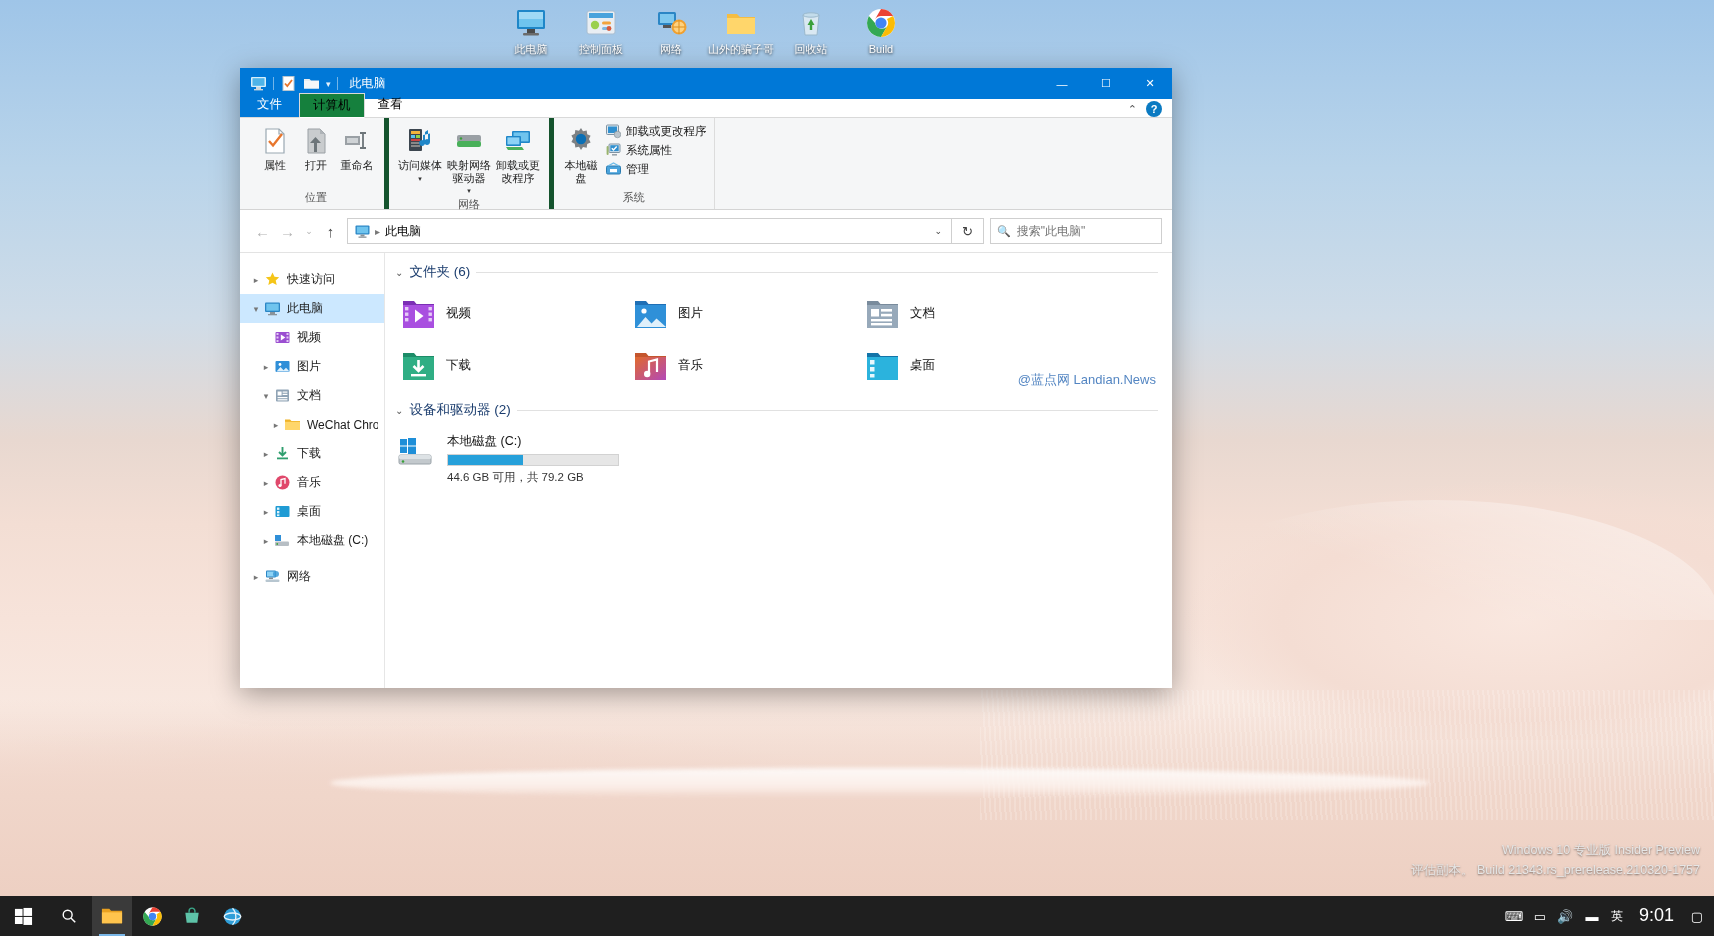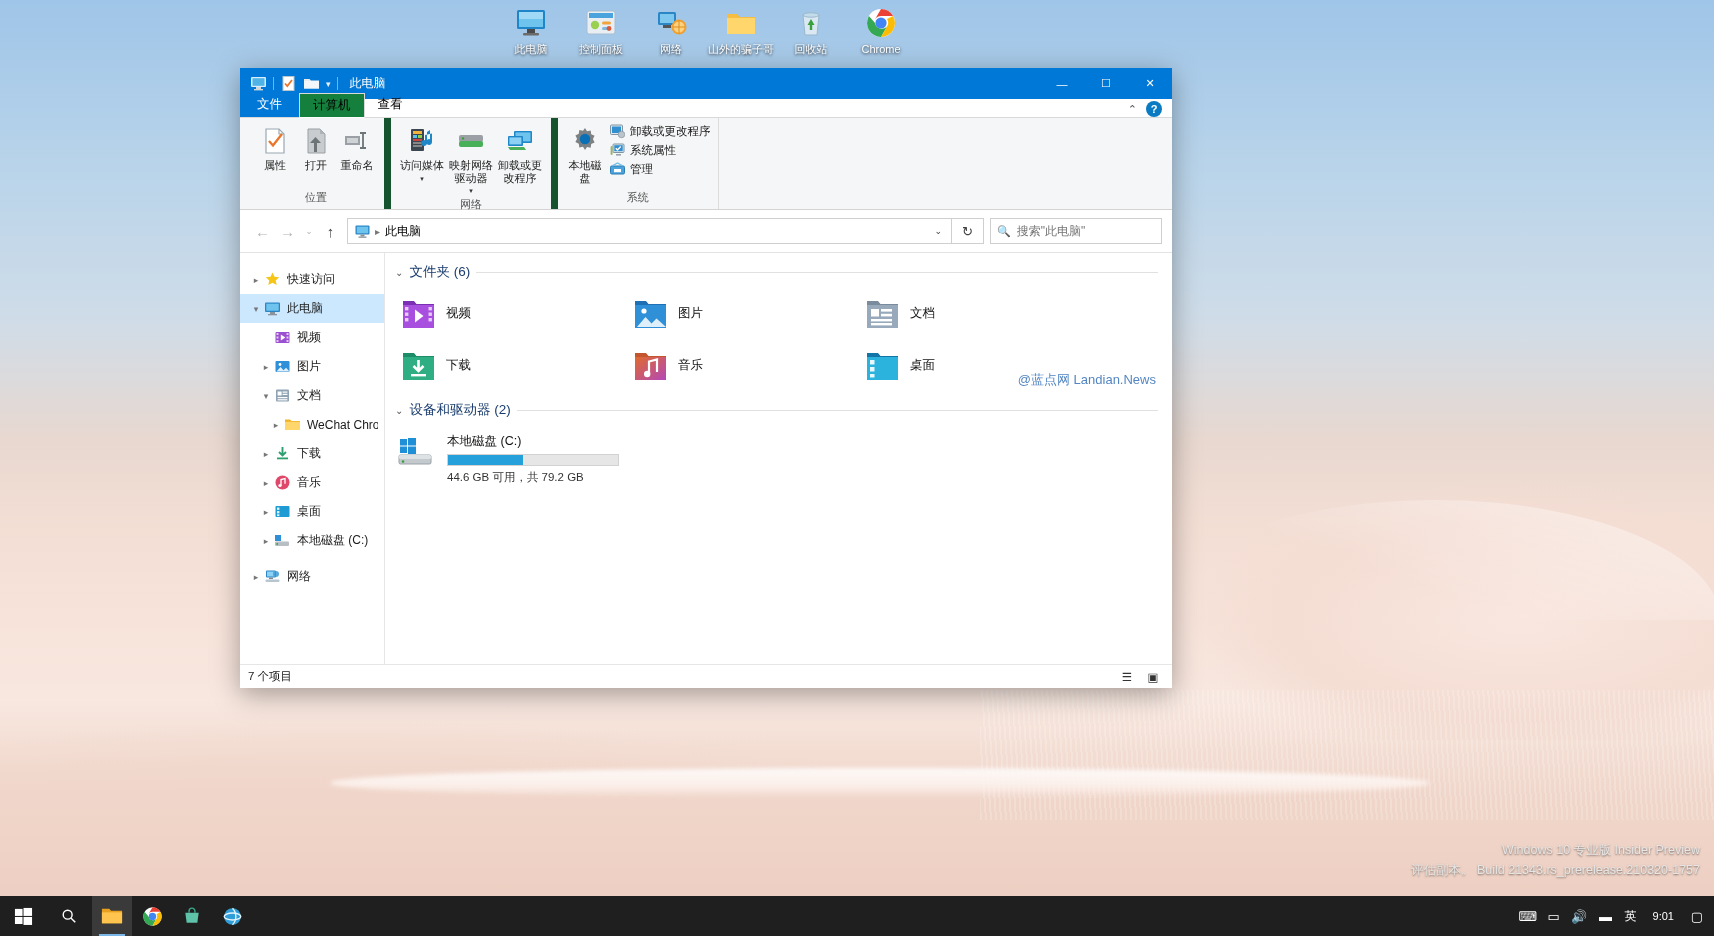--- a/index.html
+++ b/index.html
@@ -56,21 +56,21 @@
   .rt.file { background:#0078d7; color:#fff; padding:0 17px; height:25px; }
   .rt.active { background:#15803d; border:1px solid #d9d9d9; border-bottom:1px solid #fff; margin-bottom:-1px; }
   .rt-right { margin-left:auto; display:flex; align-items:center; gap:9px; padding-right:10px; }
   .chev-up { font-size:11px; color:#555; }
   .help-btn { width:16px; height:16px; border-radius:50%; background:#0a7ac2; color:#fff;
     font-size:11px; display:flex; align-items:center; justify-content:center; font-weight:bold; }
 
   
   .ribbon { height:92px; background:#f5f6f7; border-bottom:1px solid #d4d4d4;
     display:flex; align-items:stretch; flex:0 0 auto; padding-left:8px; }
-  .rgroup { display:flex; flex-direction:column; align-items:center; border-right:7px solid #14532d;
+  .rgroup { display:flex; flex-direction:column; align-items:center; border-right:5px solid #14532d;
     padding:0 7px; }
   .rgroup:last-child { border-right:1px solid #dcdcdc; }
   .rg-items { flex:1; display:flex; align-items:flex-start; padding-top:6px; gap:1px; }
   .rg-label { font-size:11px; color:#555; padding-bottom:4px; }
   .rbig { width:40px; display:flex; flex-direction:column; align-items:center; gap:3px;
     font-size:11px; color:#222; text-align:center; line-height:1.15; padding:2px 1px; }
   .rbig.w2 { width:48px; }
   .rbig .gfx { width:30px; height:30px; position:relative; }
   .rsmalls { display:flex; flex-direction:column; justify-content:center; gap:4px; padding-left:4px; }
   .rsmall { display:flex; align-items:center; gap:5px; font-size:11.5px; color:#1a1a1a; }
@@ -144,21 +144,21 @@
     background:#1f1f1f; display:flex; align-items:center; }
   .tb-start { width:46px; height:40px; display:flex; align-items:center; justify-content:center; }
   .tb-search { width:46px; height:40px; display:flex; align-items:center; justify-content:center;
     color:#fff; font-size:15px; }
   .tb-app { width:40px; height:40px; display:flex; align-items:center; justify-content:center; position:relative; }
   .tb-app.active { background:#3a3a3a; }
   .tb-app.active::after { content:""; position:absolute; bottom:0; left:7px; width:26px; height:2px; background:#7ab7e8; }
   .tray { margin-left:auto; display:flex; align-items:center; gap:0; padding-right:4px; color:#fff; }
   .tray-i { width:26px; height:40px; display:flex; align-items:center; justify-content:center; font-size:13px; }
   .tray-ime { font-size:12px; padding:0 6px; }
-  .clock { font-size:11px; padding:0 10px; text-align:center; line-height:1.1; }
+  .clock { font-size:18px; padding:0 10px; text-align:center; line-height:1.1; }
   .notif { width:26px; height:40px; display:flex; align-items:center; justify-content:center; font-size:13px; }
 </style>
 </head>
 <body>
 
 <div class="dune dune1"></div>
 <div class="dune dune2"></div>
 <div class="ridge"></div>
 <div class="dune dune3"></div>
 <div class="sandtex"></div>
@@ -231,21 +231,21 @@
   <div class="desk-ico">
     <div class="gfx">
       <svg viewBox="0 0 34 34" width="34" height="34">
         <circle cx="17" cy="17" r="14" fill="#fff"></circle>
         <path d="M17 3a14 14 0 0112.1 7H17a7 7 0 00-6.1 3.6z" fill="#ea4335"></path>
         <path d="M4.9 10A14 14 0 0017 31l6-10.5A7 7 0 0111 17z" fill="#34a853"></path>
         <path d="M29.1 10A14 14 0 0117 31l6-10.5A7 7 0 0023 13z" fill="#fbbc05"></path>
         <circle cx="17" cy="17" r="5.6" fill="#4285f4"></circle>
       </svg>
     </div>
-    <span class="cap">Chrome</span>
+    <span class="cap">Build</span>
   </div>
 </div>
 
 <div class="win">
 
   <div class="titlebar">
     <div class="tb-left">
       <div class="tb-icon">
         <svg viewBox="0 0 17 17" width="17" height="17">
           <rect x="1" y="2" width="15" height="10" rx="1" fill="#d7eefb"></rect>
@@ -718,27 +718,20 @@
             <div class="bar-out">
               <div class="bar-in" id="driveBar" style="width: 44%; background: rgb(38, 160, 218);"></div>
             </div>
             <div class="cap">44.6 GB 可用，共 79.2 GB</div>
           </div>
         </div>
       </div>
     </div>
   </div>
 
-  <div class="statusbar">
-    <span>7 个项目</span>
-    <div class="sb-right">
-      <div class="vbtn">☰</div>
-      <div class="vbtn">▣</div>
-    </div>
-  </div>
 </div>
 
 <div class="wm">
   <div>Windows 10 专业版 Insider Preview</div>
   <div>评估副本。  Build 21343.rs_prerelease.210320-1757</div>
 </div>
 
 <div class="taskbar">
   <div class="tb-start">
     <svg viewBox="0 0 20 20" width="19" height="19">

